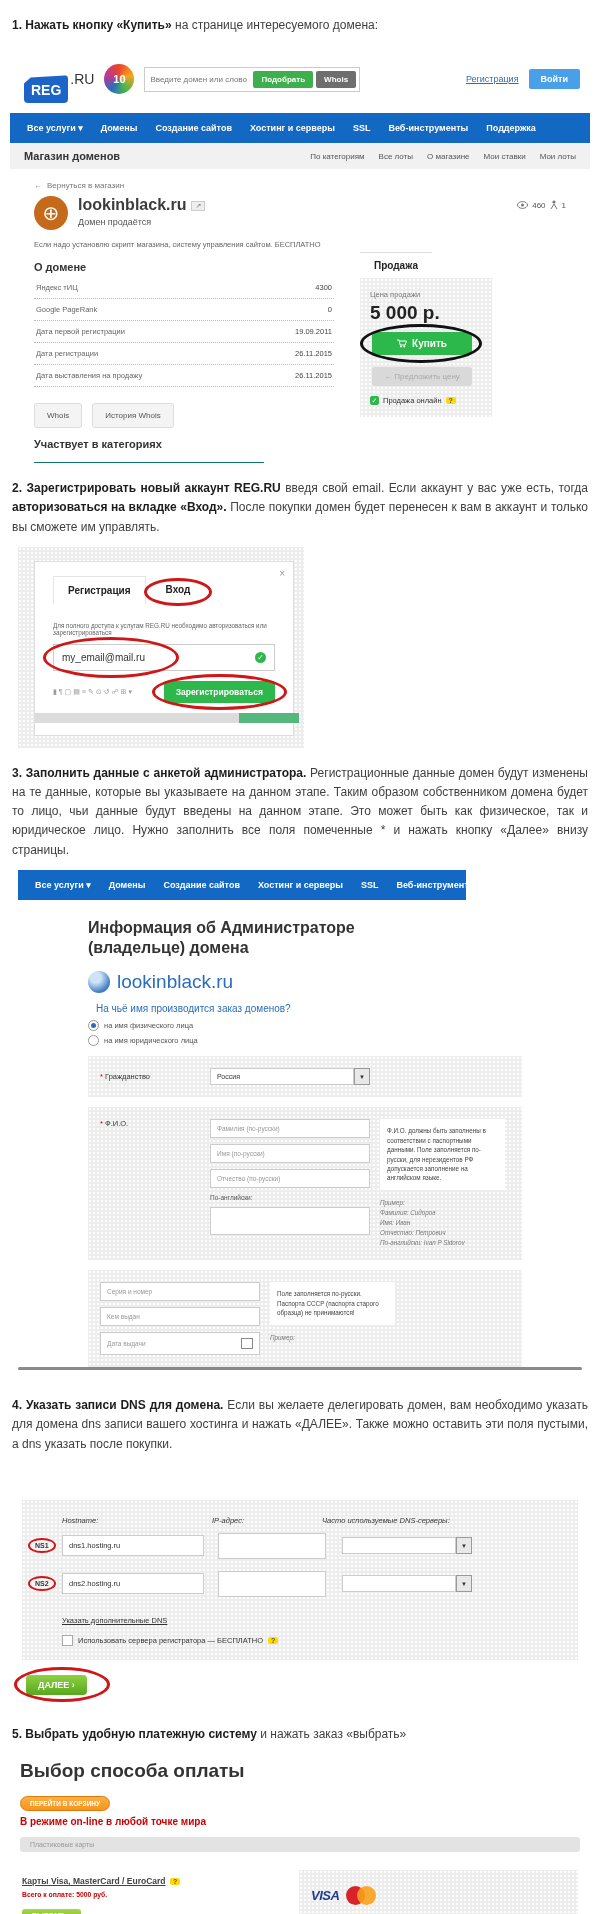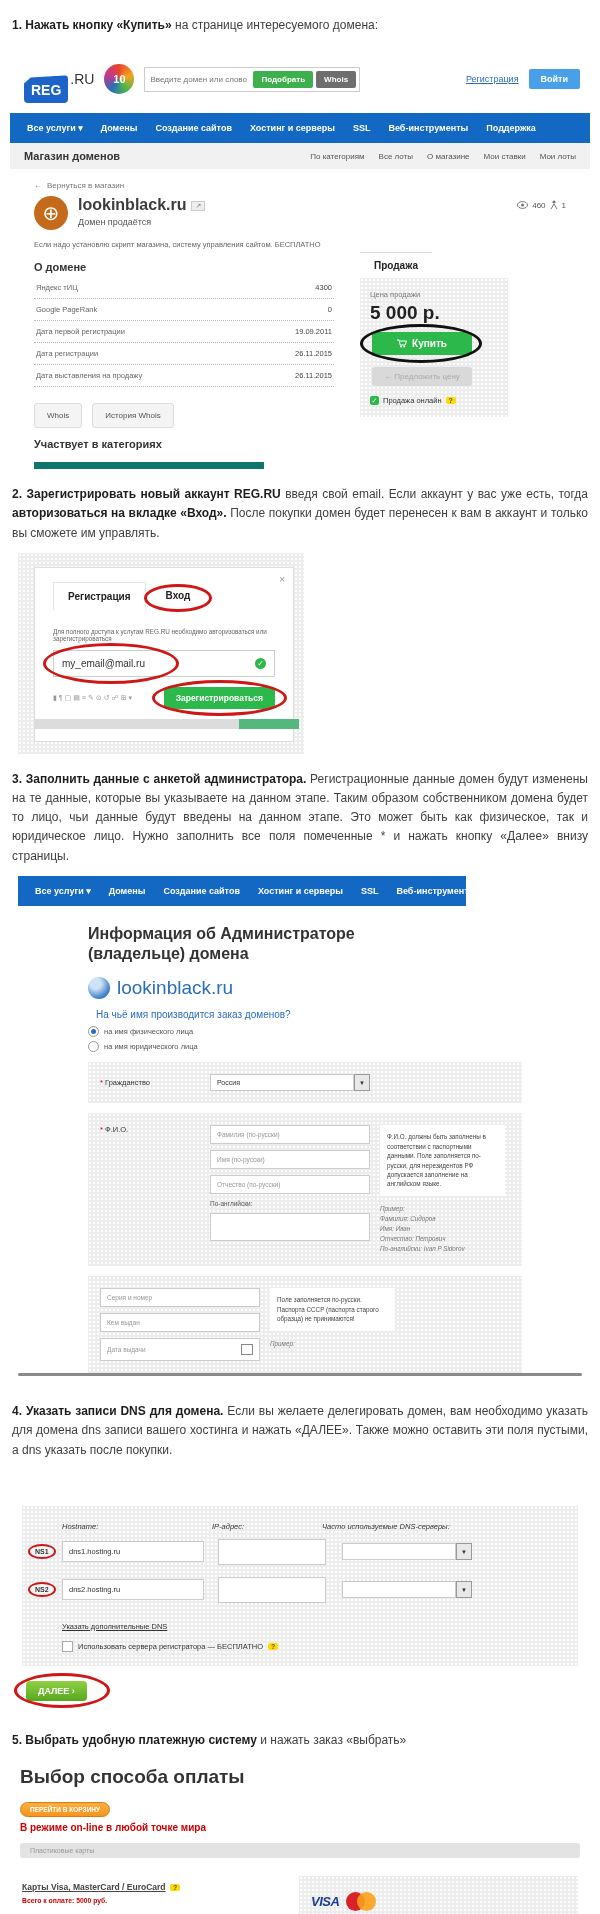--- a/index.html
+++ b/index.html
@@ -33,35 +33,35 @@
   .domsub{font-size:9px;color:#555;margin-top:3px;}
   .extbox{display:inline-block;background:#eee;border:1px solid #ccc;font-size:7px;color:#777;padding:0 3px;margin-left:5px;vertical-align:middle;}
   .stats{margin-left:auto;display:flex;align-items:center;gap:4px;font-size:8px;color:#555;padding-top:4px;}
   .promo{font-size:7.5px;color:#666;margin:10px 24px 4px 24px;}
   .cols{display:flex;margin:4px 24px;gap:26px;}
   .aboutcol{width:300px;}
   .abouthead{font-weight:bold;font-size:11px;color:#333;margin:8px 0 4px 0;}
   .arow{display:flex;justify-content:space-between;font-size:7.5px;color:#666;border-bottom:1px dotted #bbb;padding:6px 2px;}
   .arow .v{color:#444;}
   .dotted{background-color:#ededed;background-image:radial-gradient(#ffffff 1px,rgba(0,0,0,0) 1px);background-size:4px 4px;}
-  .salewrap{width:148px;}
+  .salewrap{width:132px;}
   .saletab{display:inline-block;background:#fff;font-weight:bold;font-size:10px;color:#222;padding:7px 14px;box-shadow:0 -1px 0 #ddd;}
   .salebox{padding:12px 10px;position:relative;}
   .pricelbl{font-size:7.5px;color:#777;}
   .price{font-size:19px;font-weight:bold;color:#222;margin:3px 0 8px 0;}
   .buywrap{position:relative;width:100px;margin:0 0 10px 2px;}
   .btn-buy{background:#2db84b;color:#fff;border:none;font-weight:bold;font-size:10px;padding:6px 0;width:100px;border-radius:3px;display:flex;align-items:center;justify-content:center;gap:5px;}
   .oval{position:absolute;border-radius:50%;pointer-events:none;}
   .btn-offer{background:#d9d9d9;color:#aaa;border:none;font-size:8px;padding:5px 8px;width:100px;border-radius:3px;margin:2px 0 10px 2px;}
   .onlinerow{display:flex;align-items:center;gap:4px;font-size:7.5px;color:#333;}
   .chk{width:9px;height:9px;border-radius:2px;background:#2db84b;color:#fff;font-size:7px;display:flex;align-items:center;justify-content:center;}
   .qmark{background:#ffd900;color:#555;font-size:7px;font-weight:bold;padding:0 3px;border-radius:2px;}
   .wbtns{display:flex;gap:10px;margin:16px 24px 8px 24px;}
   .btn-gray{background:#f4f4f4;border:1px solid #ddd;color:#555;font-size:8px;padding:7px 12px;border-radius:3px;}
-  .cats{font-weight:bold;font-size:11px;color:#333;margin:16px 24px 4px 24px;border-bottom:7px solid #0f766e;padding-bottom:12px;width:230px;}
+  .cats{font-weight:bold;font-size:11px;color:#333;margin:16px 24px 4px 24px;border-bottom:1px solid #0f766e;padding-bottom:12px;width:230px;}
   
   .modal-outer{padding:14px 10px 0 16px;position:relative;width:260px;margin-left:18px;}
   .modal{background:#fff;border:1px solid #ddd;position:relative;padding:0 0 12px 0;}
   .mclose{position:absolute;top:6px;right:8px;color:#999;font-size:10px;}
   .mtabs{display:flex;gap:6px;padding:14px 0 0 18px;}
   .mtab{font-weight:bold;font-size:10px;color:#222;padding:8px 14px;background:#fff;border:1px solid #e5e5e5;border-bottom:none;}
   .mtab2wrap{position:relative;}
   .mnote{font-size:6.3px;color:#666;margin:18px 18px 8px 18px;}
   .emailwrap{position:relative;margin:4px 18px 10px 18px;}
   .emailbox{border:1px solid #ccc;background:#fff;font-size:10px;color:#333;padding:7px 8px;display:flex;align-items:center;}

